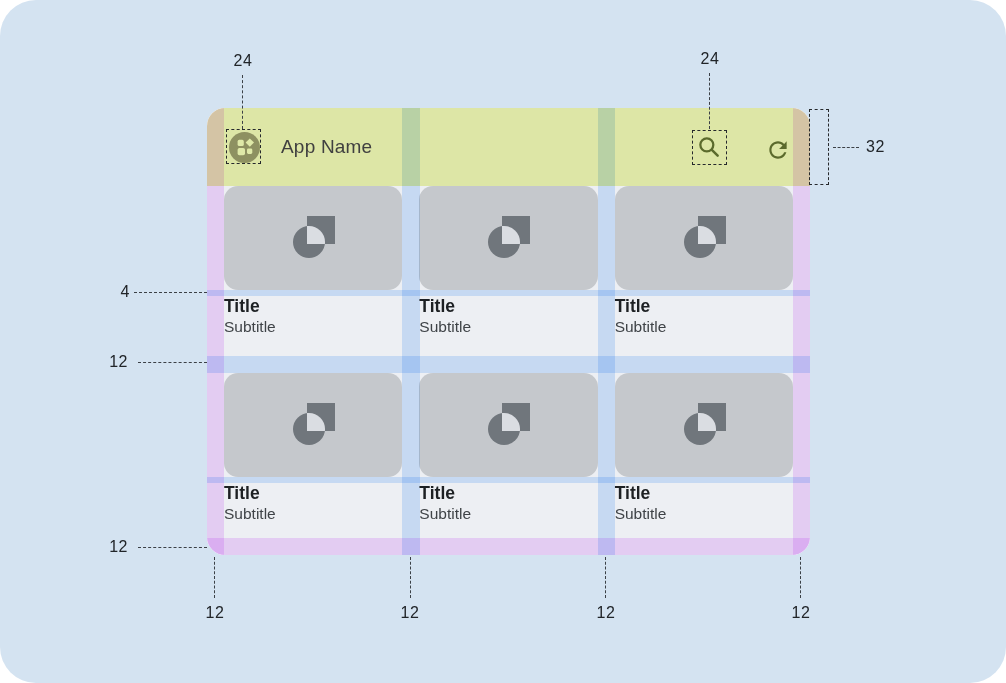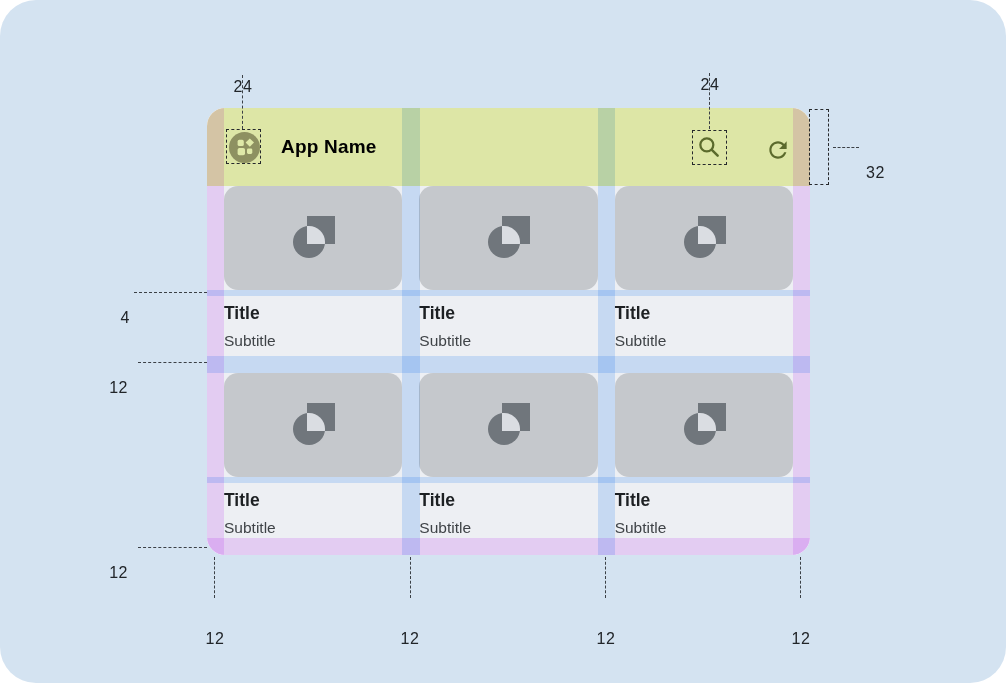--- a/index.html
+++ b/index.html
@@ -22,23 +22,23 @@
     grid-template-columns: repeat(3, 1fr); column-gap: 17px;
     grid-template-rows: 104px 6px 60px 17px 104px 6px 1fr;
   }
   .media {
     background: #c5c8cc; border-radius: 14px;
     display: flex; align-items: center; justify-content: center;
   }
   .m-r1 { grid-row: 1; } .m-r2 { grid-row: 5; }
   .t-r1 { grid-row: 3; } .t-r2 { grid-row: 7; }
   .c1 { grid-column: 1; } .c2 { grid-column: 2; } .c3 { grid-column: 3; }
-  .cardtext { padding-top: 7px; }
+  .cardtext { }
   .cardtext .title { font-size: 17.5px; font-weight: 700; color: #1d2023; line-height: 1.2; }
-  .cardtext .subtitle { font-size: 15.5px; font-weight: 400; color: #3f4347; margin-top: 8px; line-height: 1.2; }
+  .cardtext .subtitle { font-size: 15.5px; font-weight: 400; color: #3f4347; margin-top: 1px; line-height: 1.2; }
 
   
   .ov { position: absolute; mix-blend-mode: multiply; pointer-events: none; z-index: 10; }
   .ov-green  { background: #eef6ae; }
   .ov-purple { background: #f5dafe; }
   .ov-blue   { background: #d5e8fe; }
   #ov-appbar   { left: 0; top: 0; width: 603px; height: 78px; }
   #ov-margin-l { left: 0; top: 0; width: 17px; height: 447px; }
   #ov-margin-r { left: 586px; top: 0; width: 17px; height: 447px; }
   #ov-gutter-1 { left: 195.3px; top: 0; width: 17.4px; height: 447px; }
@@ -47,27 +47,27 @@
   #ov-gap12    { left: 0; top: 248px; width: 603px; height: 17px; }
   #ov-gap4-b   { left: 0; top: 369px; width: 603px; height: 6px; }
   #ov-margin-b { left: 0; top: 430px; width: 603px; height: 17px; }
 
   
   #appbar-content { position: absolute; left: 0; top: 0; width: 603px; height: 78px; z-index: 20; }
   #app-logo { position: absolute; left: 22px; top: 24px; }
   #appbar-title {
     position: absolute; left: 74px; top: 0; height: 78px;
     display: flex; align-items: center;
-    font-size: 19px; font-weight: 700; color: #000000; letter-spacing: .2px;
+    font-size: 19px; font-weight: 400; color: #404040; letter-spacing: .2px;
   }
   #search-icon { position: absolute; left: 489px; top: 26px; }
   #refresh-icon { position: absolute; left: 558px; top: 29px; }
 
   
-  .lbl { position: absolute; font-size: 16px; font-weight: 500; color: #212529; z-index: 40; letter-spacing: .5px; margin-top: 26px; }
+  .lbl { position: absolute; font-size: 16px; font-weight: 500; color: #212529; z-index: 40; letter-spacing: .5px; }
   .lbl.ctr { text-align: center; width: 44px; }
   .lbl.rgt { text-align: right; width: 44px; }
   .dash-h { position: absolute; height: 0; border-top: 1.6px dashed #3b4046; z-index: 40; }
   .dash-v { position: absolute; width: 0; border-left: 1.6px dashed #3b4046; z-index: 40; }
   .dash-box { position: absolute; border: 1.6px dashed #26292c; z-index: 40; background: transparent; }
 
   #lbl-24-l { left: 221px; top: 52px; }
   #vline-24-l { left: 242px; top: 75px; height: 54px; }
   #box-logo { left: 226px; top: 129px; width: 35px; height: 35px; }
 

